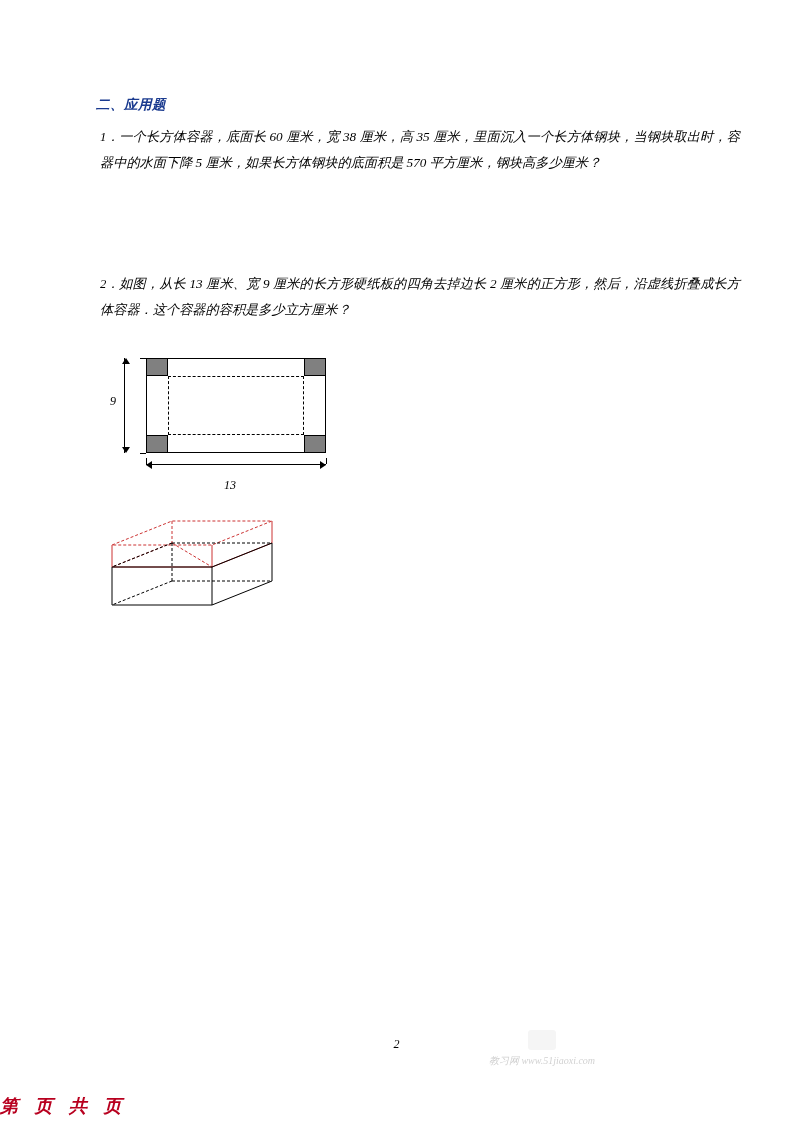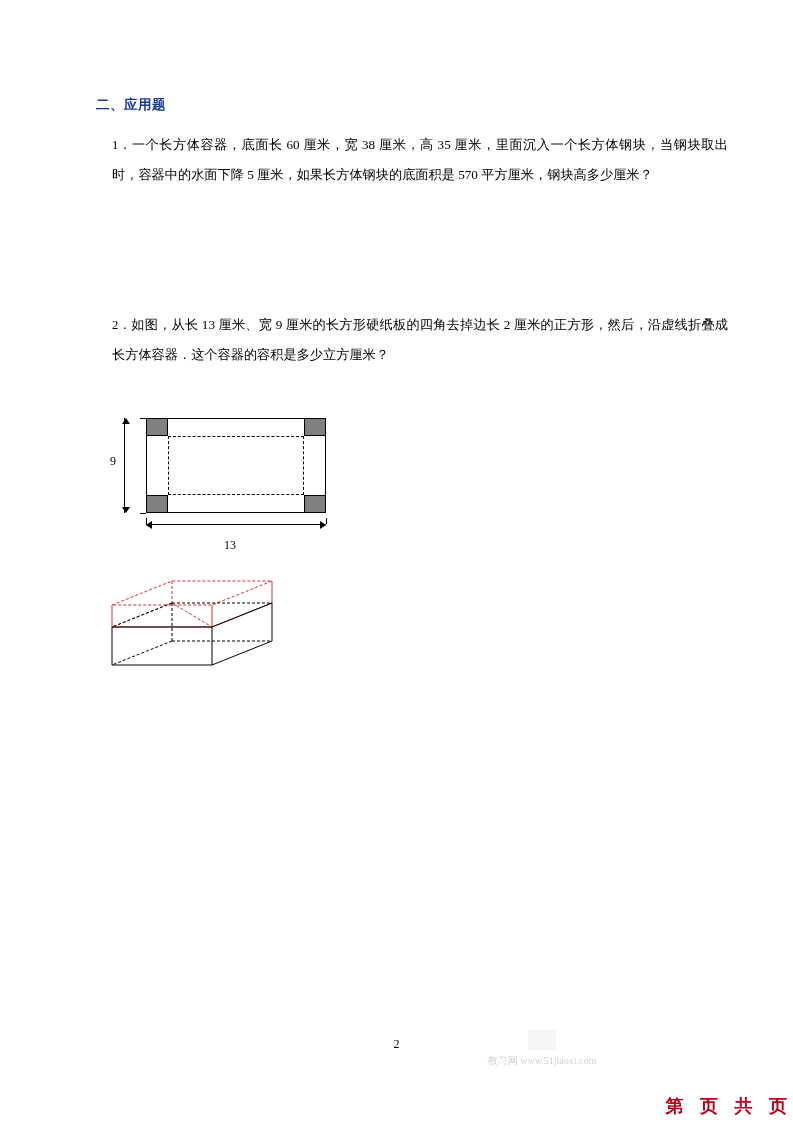--- a/index.html
+++ b/index.html
@@ -13,38 +13,39 @@
     position: relative;
     font-family: "Liberation Serif", "DejaVu Serif", serif;
     color: #000000;
     overflow: hidden;
   }
   .page {
     position: absolute;
     left: 0; top: 0;
     width: 660px;
     height: 1122px;
+    font-style: italic;
   }
   .content {
     position: absolute;
     left: 96px;
     top: 96px;
     width: 648px;
   }
   .section-title {
     font-size: 13.5px;
     font-weight: bold;
     color: #1a3a8f;
     letter-spacing: 0.5px;
     margin: 0 0 10px 0;
   }
   .q {
     font-size: 13.2px;
-    line-height: 30px;
-    margin: 16px;
+    line-height: 25px;
+    margin: 4px;
     text-align: justify;
   }
   .q .num {
     font-size: 12.6px;
   }
   .q-block { margin-bottom: 0; }
 
   .gap-1 { height: 88px; }
   .gap-2 { height: 24px; }
   .gap-3 { height: 40px; }
@@ -171,21 +172,21 @@
     top: 1037px;
     width: 793px;
     text-align: center;
     font-size: 12px;
   }
   .footer-band {
     position: absolute;
     left: 0;
     top: 1094px;
     width: 793px;
-    text-align: right;
+    text-align: left;
     font-size: 18px;
     font-weight: bold;
     letter-spacing: 6px;
     color: #b8001f;
   }
   .watermark {
     position: absolute;
     right: 58px;
     top: 1030px;
     width: 120px;

